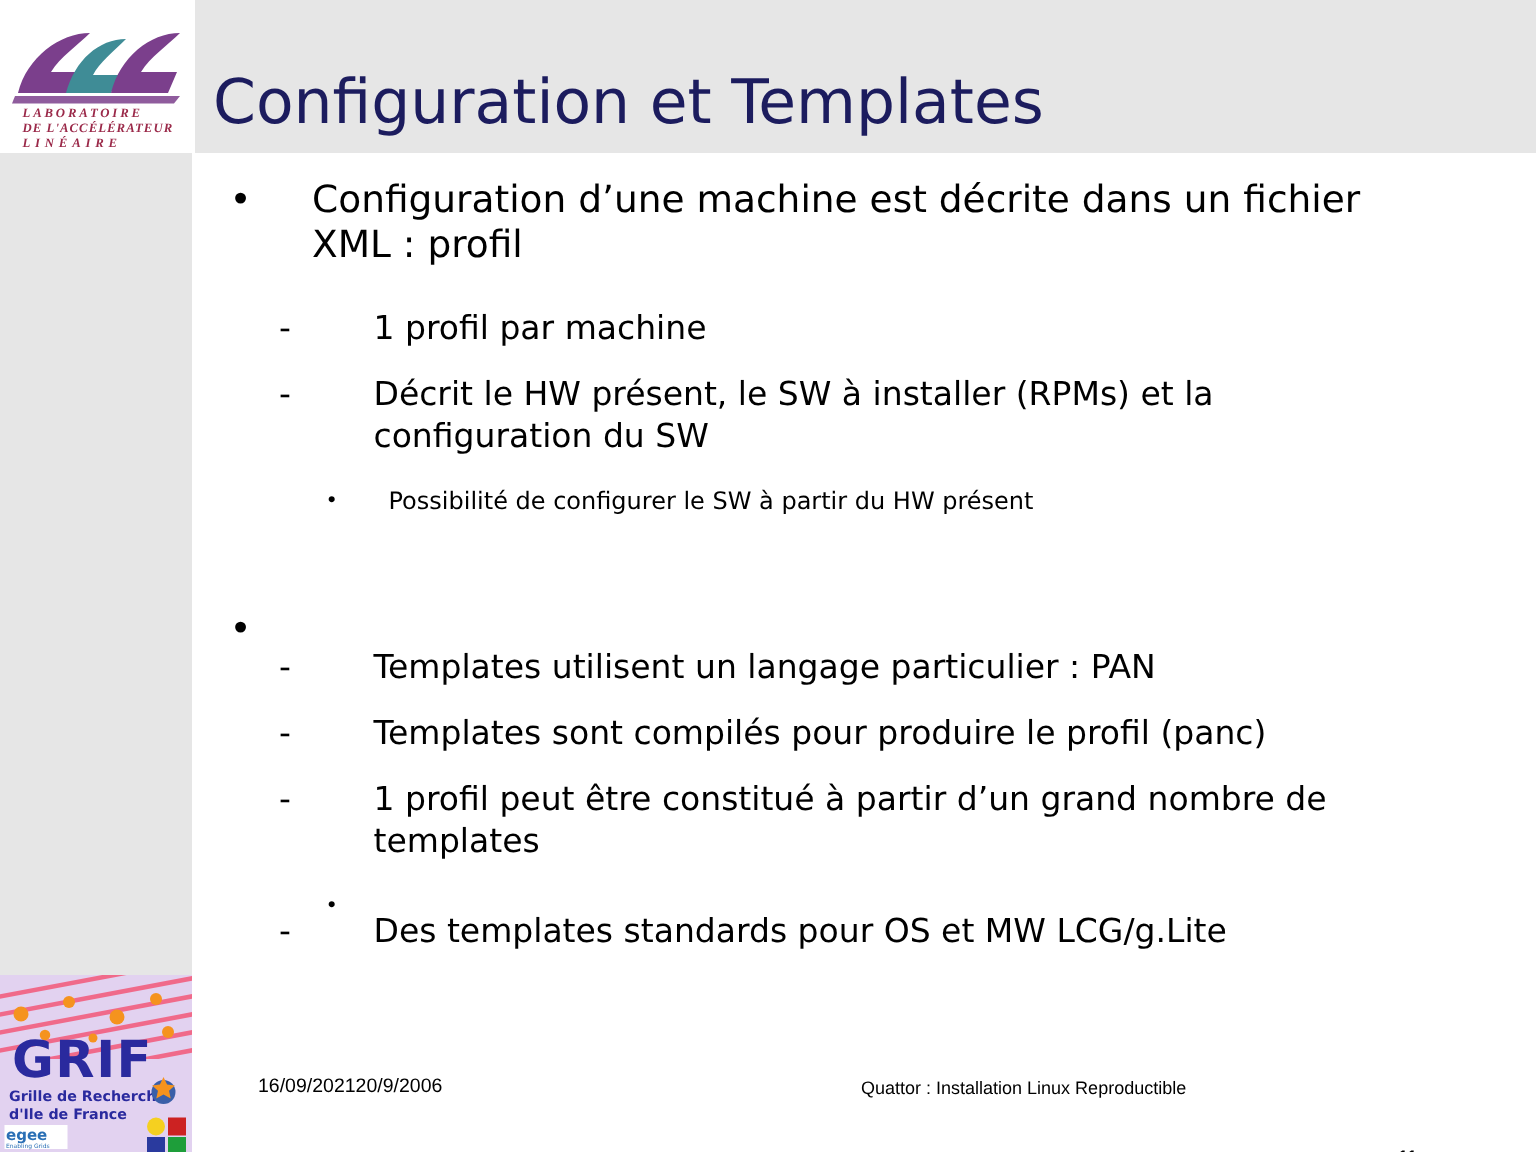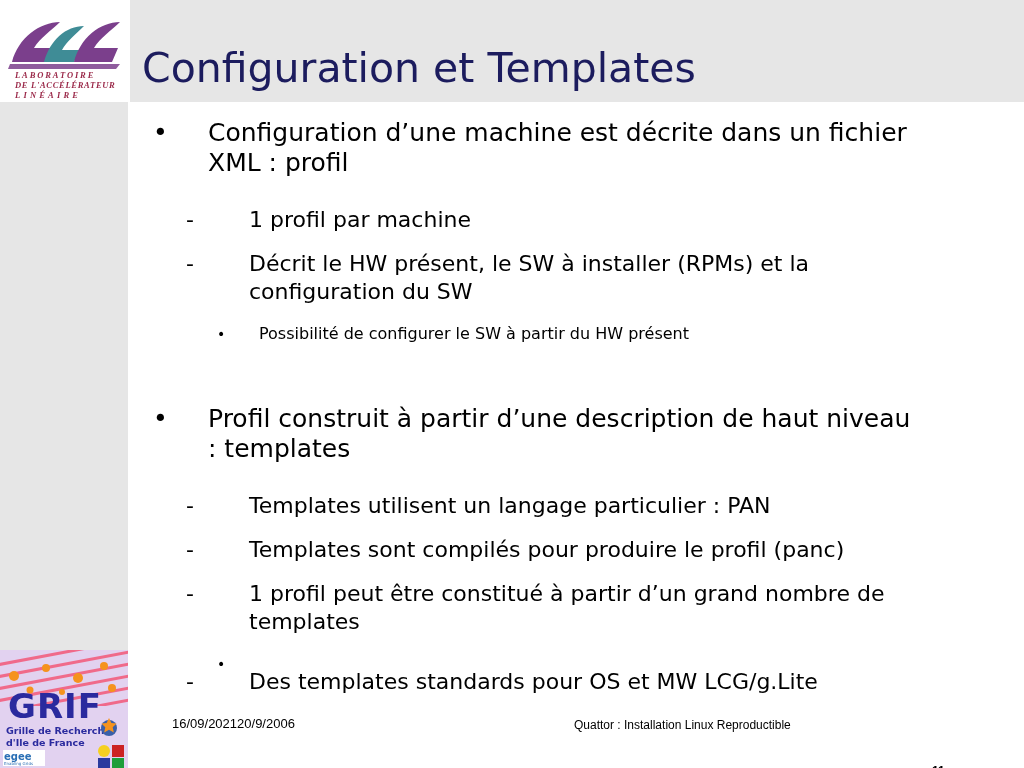--- a/index.html
+++ b/index.html
@@ -272,21 +272,20 @@
   <div class="lvl3">
     <span class="mk">•</span>
     <span>Possibilité de configurer le SW à partir du HW présent</span>
   </div>
 
   <div class="sp-b"></div>
   <div class="sp-a"></div>
 
   <div class="lvl1">
     <span class="mk">•</span>
-    <span>Profil construit à partir d’une description de haut niveau : templates</span>
   </div>
 
   <div class="sp-a"></div>
 
   <div class="lvl2">
     <span class="mk">-</span>
     <span>Templates utilisent un langage particulier : PAN</span>
   </div>
 
   <div class="sp-c"></div>

